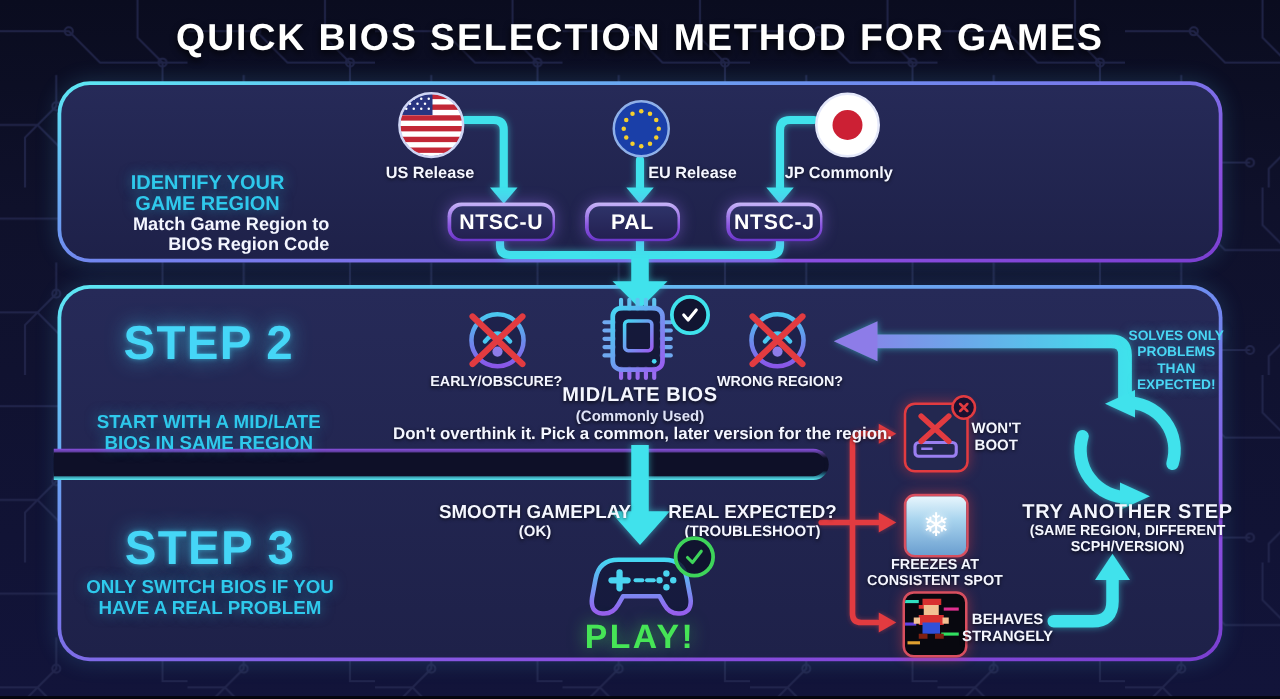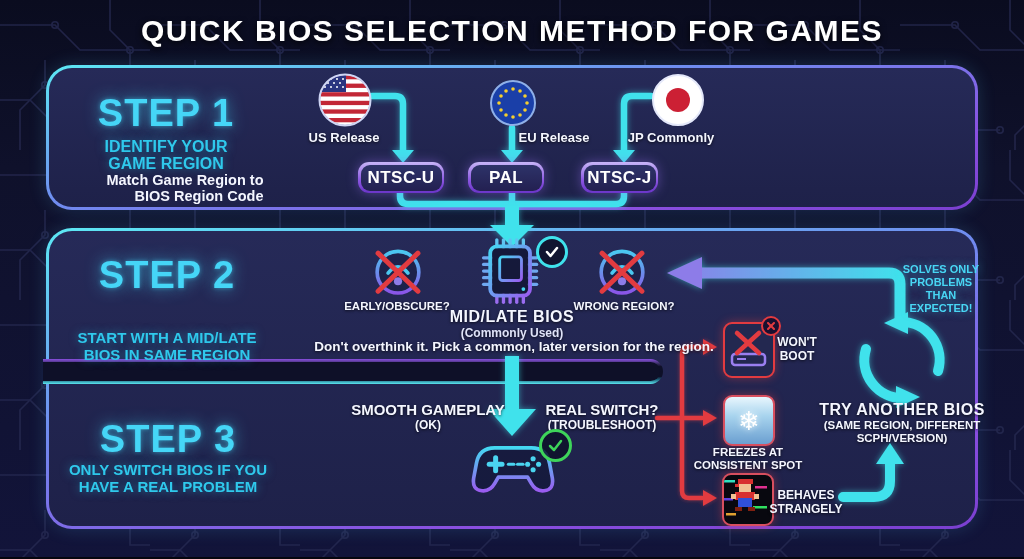--- a/index.html
+++ b/index.html
@@ -145,21 +145,20 @@
         <path d="M 682 418 V 354 Q 682 347 689 347 H 702"></path>
         <path d="M 682 418 H 702"></path>
         <path d="M 682 418 V 491 Q 682 498 689 498 H 702"></path>
       </g>
       <polygon points="703,339 703,355 717,347" fill="#e23b40"></polygon>
       <polygon points="703,410 703,426 717,418" fill="#e23b40"></polygon>
       <polygon points="703,490 703,506 717,498" fill="#e23b40"></polygon>
     </g>
   </svg>
 
-  <div class="abs cx step-h content" style="left:166px;top:92px;">STEP 1</div>
   <div class="abs cx step-sub content" style="left:166px;top:138px;width:170px;font-size:16px;">IDENTIFY YOUR GAME REGION</div>
   <div class="abs cx step-desc content" style="left:166px;top:172px;width:195px;">Match Game Region to BIOS Region Code</div>
 
   <svg class="abs content" style="left:317px;top:72px;" width="56" height="56">
     <defs>
         <clipPath id="cpus">
           <circle cx="28" cy="28" r="25"></circle>
         </clipPath>
       </defs>
     <g clip-path="url(#cpus)">
@@ -298,29 +297,29 @@
       </g>
   </svg>
 
   <div class="abs cx wlab opt-label content" style="left:397px;">EARLY/OBSCURE?</div>
   <div class="abs cx wlab opt-label content" style="left:624px;">WRONG REGION?</div>
   <div class="abs cx wlab chip-label content" style="left:512px;top:308px;">MID/LATE BIOS</div>
   <div class="abs cx wlab chip-note content" style="left:512px;top:326px;">(Commonly Used)</div>
   <div class="abs cx wlab tip content" style="left:514px;top:339px;">Don't overthink it. Pick a common, later version for the region.</div>
 
   <div class="abs cx solves content" style="left:941px;top:263px;width:90px;">SOLVES ONLY PROBLEMS THAN EXPECTED!</div>
-  <div class="abs cx wlab retry-t content" style="left:902px;top:401px;">TRY ANOTHER BIOS</div>
+  <div class="abs cx wlab retry-t content" style="left:902px;top:401px;">TRY ANOTHER STEP</div>
   <div class="abs cx wlab retry-s content" style="left:902px;top:419px;width:165px;">(SAME REGION, DIFFERENT SCPH/VERSION)</div>
 
   <div class="abs cx step-h content" style="left:168px;top:418px;">STEP 3</div>
   <div class="abs cx step-sub content" style="left:168px;top:461px;width:235px;">ONLY SWITCH BIOS IF YOU HAVE A REAL PROBLEM</div>
 
   <div class="abs cx wlab flow-lab content" style="left:428px;top:401px;">SMOOTH GAMEPLAY</div>
   <div class="abs cx wlab flow-sub content" style="left:428px;top:418px;">(OK)</div>
-  <div class="abs cx wlab flow-lab content" style="left:602px;top:401px;">REAL SWITCH?</div>
+  <div class="abs cx wlab flow-lab content" style="left:602px;top:401px;">REAL EXPECTED?</div>
   <div class="abs cx wlab flow-sub content" style="left:602px;top:418px;">(TROUBLESHOOT)</div>
 
   <svg class="abs content" style="left:467px;top:435px;" width="92" height="64" viewBox="0 0 100 70">
     <defs>
         <linearGradient id="gPad" x1="0" y1="0" x2="0" y2="1">
           <stop offset="0" stop-color="#44d8f2"></stop>
           <stop offset="1" stop-color="#9a5cf0"></stop>
         </linearGradient>
       </defs>
     <path d="M 30 14 H 70 Q 87 14 90 31 L 93 47 Q 95 60 84 61 Q 75 62 70 53 L 66 46 H 34 L 30 53 Q 25 62 16 61 Q 5 60 7 47 L 10 31 Q 13 14 30 14 Z" fill="rgba(18,23,55,.65)" stroke="url(#gPad)" stroke-width="4" stroke-linejoin="round"></path>
@@ -338,20 +337,21 @@
         <circle cx="78" cy="32" r="2.8"></circle>
         <circle cx="72" cy="38" r="2.8"></circle>
       </g>
   </svg>
 
   <div class="chk content" style="left:539px;top:429px;width:27px;height:27px;border:3px solid #3ed45a;">
     <svg width="15" height="13">
         <polyline points="2,7 6,11 13,2" fill="none" stroke="#3ed45a" stroke-width="2.5" stroke-linecap="round" stroke-linejoin="round"></polyline>
       </svg>
   </div>
+  <div class="abs cx play content" style="left:512px;top:494px;">PLAY!</div>
 
   <div class="pbox" style="left:723px;top:322px;width:48px;height:52px;">
     <svg width="44" height="44" style="position:absolute;left:1px;top:3px;">
       <rect x="6" y="27" width="33" height="11" rx="3" fill="none" stroke="#9a7ff0" stroke-width="2.5"></rect>
       <path d="M 11 32 H 20" stroke="#9a7ff0" stroke-width="2"></path>
       <g stroke="#e23b40" stroke-width="4.5" stroke-linecap="round">
           <path d="M 11 6 L 33 26"></path>
           <path d="M 33 6 L 11 26"></path>
         </g>
     </svg>

